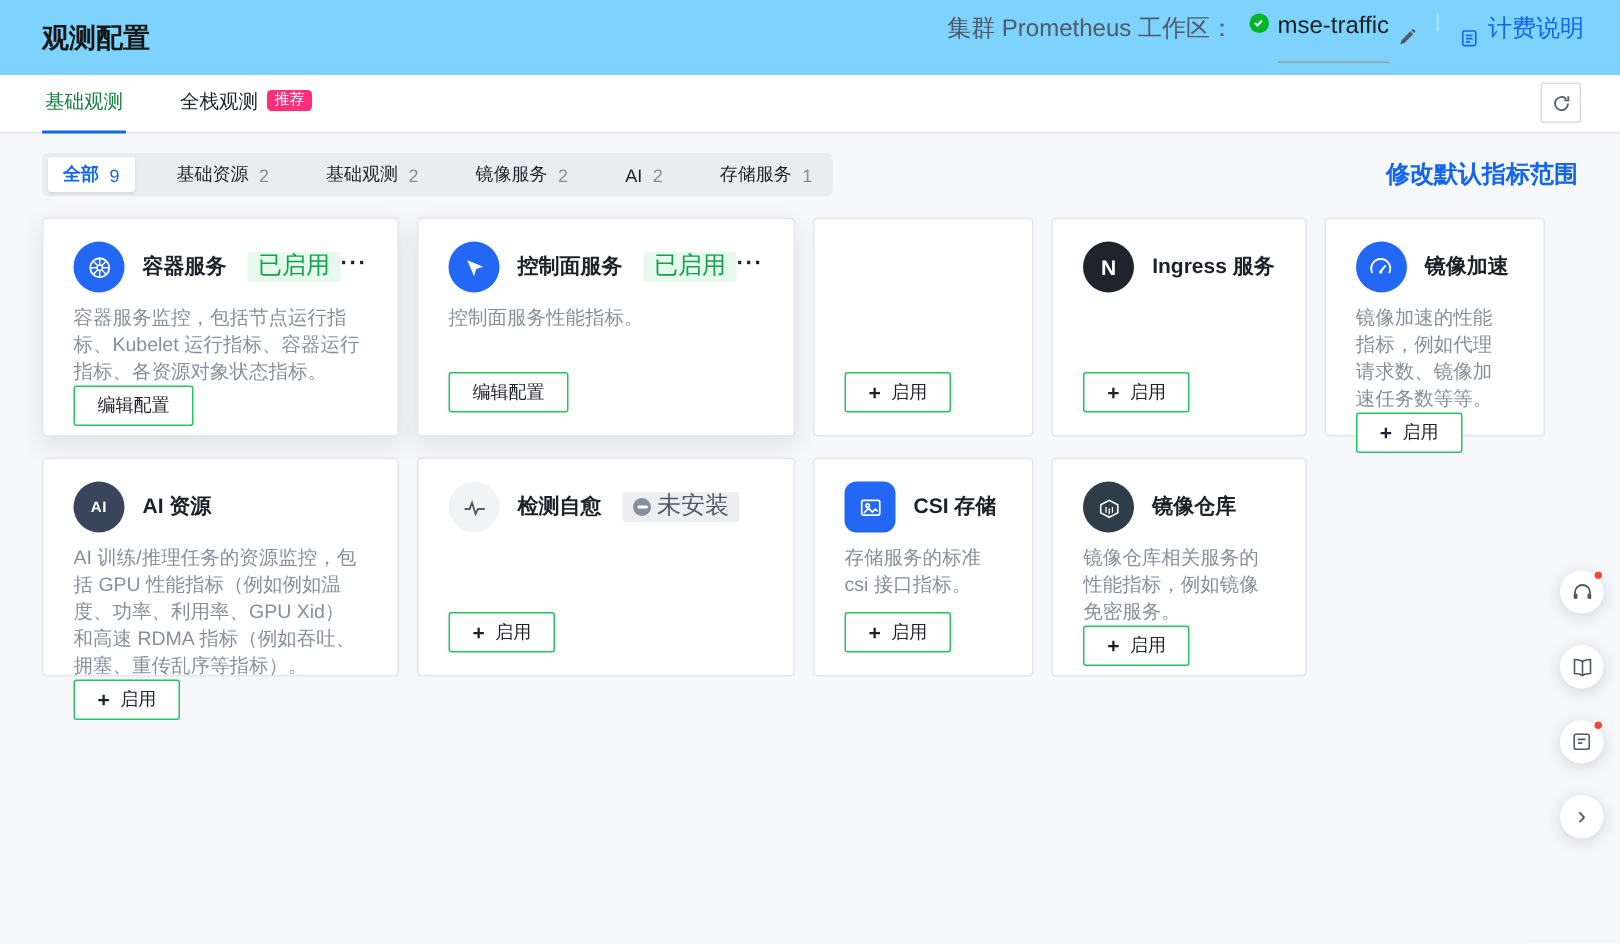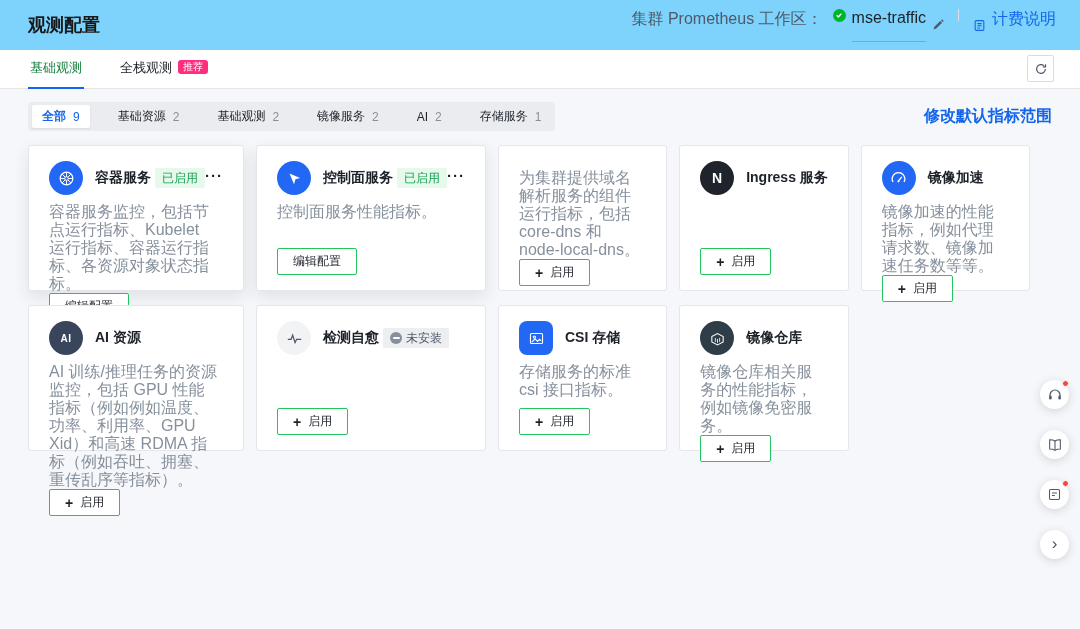--- a/index.html
+++ b/index.html
@@ -41,27 +41,27 @@
   .card-head{display:flex;align-items:center}
   .cicon{width:34px;height:34px;border-radius:50%;display:flex;align-items:center;justify-content:center;flex-shrink:0;font-weight:800;color:#fff}
   .cicon.square{border-radius:8px}
   .ic-blue{background:#2268f5}
   .ic-black{background:#1f232b}
   .ic-slate{background:#39455a;font-size:10px;letter-spacing:.5px}
   .ic-gray{background:#f2f3f5}
   .ic-teal{background:#2e3d47}
   .ic-letter{font-size:14px}
   .ctitle{font-size:14px;font-weight:700;color:#1d2129;margin-left:12px;white-space:nowrap}
-  .status{margin-left:4px;font-size:12px;line-height:18px;padding:1px 7px;border-radius:2px;display:inline-flex;align-items:center;gap:4px;white-space:nowrap}
+  .status{margin-left:14px;font-size:16px;line-height:18px;padding:1px 7px;border-radius:2px;display:inline-flex;align-items:center;gap:4px;white-space:nowrap}
   .status.enabled{background:#e7f8ec;color:#12a150}
   .status.notinstalled{background:#eceef1;color:#4e5969}
   .minus-ico{width:12px;height:12px;border-radius:50%;background:#868f9c;display:inline-block;position:relative}
   .minus-ico::after{content:"";position:absolute;left:2.5px;right:2.5px;top:5px;height:2px;background:#fff;border-radius:1px}
   .more-btn{margin-left:auto;border:none;background:none;font-size:15px;font-weight:700;color:#1d2129;letter-spacing:1px;cursor:pointer;line-height:10px;transform:translateY(-2px)}
-  .cdesc{font-size:16px;color:#86909c;line-height:18px;margin-top:8px;padding-right:4px}
+  .cdesc{font-size:13px;color:#86909c;line-height:18px;margin-top:8px;padding-right:4px}
   .cbtn{margin-top:auto;align-self:flex-start;display:inline-flex;align-items:center;gap:7px;background:#fff;border:1px solid #22c55e;border-radius:2px;padding:4px 15px;font-size:12px;color:#1d2129;cursor:pointer;line-height:17px}
   .cbtn .plus{font-size:14px;font-weight:700;line-height:1;transform:translateY(-.5px)}
 
   
   .float-rail{position:absolute;right:11px;top:380px;display:flex;flex-direction:column;align-items:center;gap:21px}
   .fab{width:29px;height:29px;border-radius:50%;background:#fff;box-shadow:0 2px 10px rgba(31,35,41,.16);display:flex;align-items:center;justify-content:center;cursor:pointer;border:none;position:relative}
   .fab .rdot{position:absolute;top:0;right:0;width:7px;height:7px;background:#f5483b;border-radius:50%;border:1px solid #fff}
   .fab .chev{font-size:17px;color:#4e5969;line-height:1;transform:translateY(-1px)}
 </style>
 </head>
@@ -173,21 +173,20 @@
         <span class="status enabled">已启用</span>
         <button class="more-btn">···</button>
       </div>
       <p class="cdesc">控制面服务性能指标。</p>
       <button class="cbtn">
         <span>编辑配置</span>
       </button>
     </section>
 
     <section class="card">
-      <p class="cdesc">为集群提供域名解析服务的组件运行指标，包括 core-dns 和 node-local-dns。</p>
       <button class="cbtn">
         <span class="plus">+</span>
         <span>启用</span>
       </button>
     </section>
 
     <section class="card">
       <div class="card-head">
         <span class="cicon ic-black ic-letter">N</span>
         <span class="ctitle">Ingress 服务</span>

